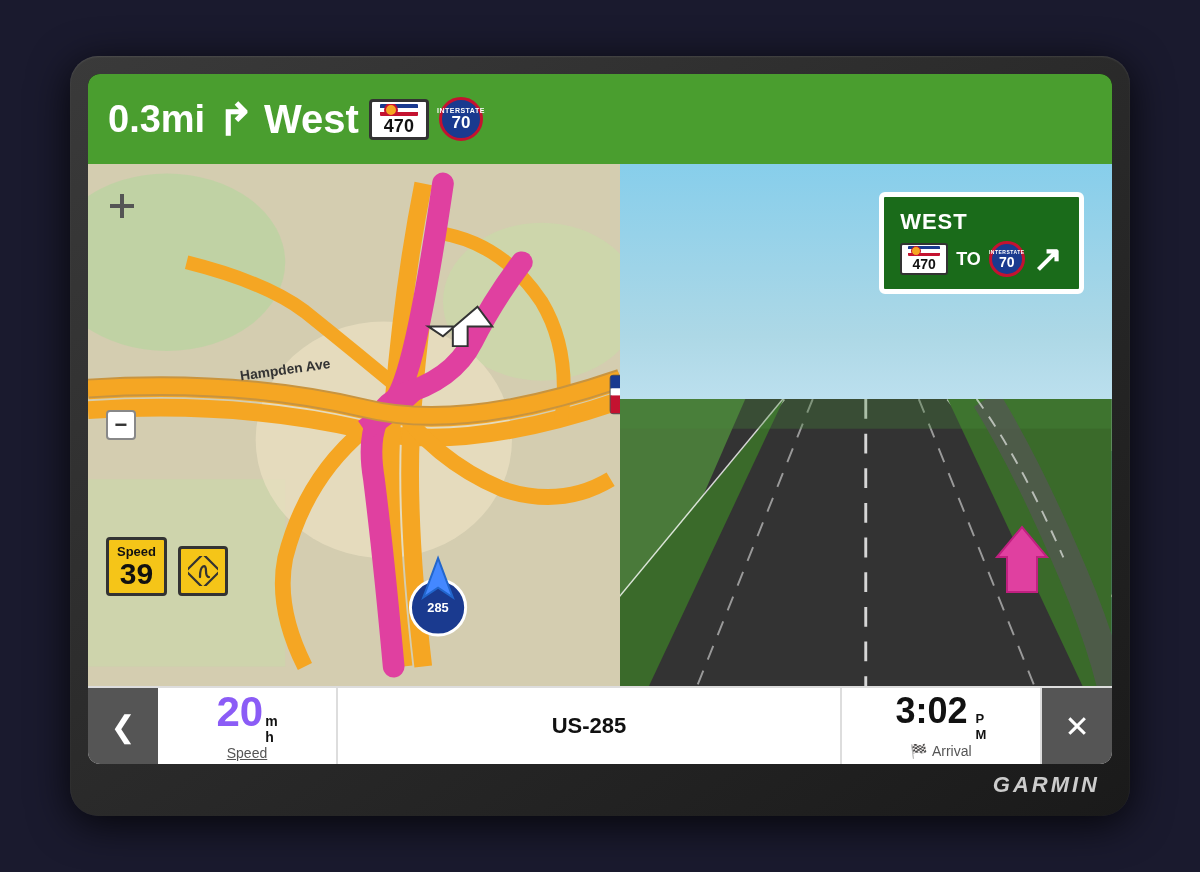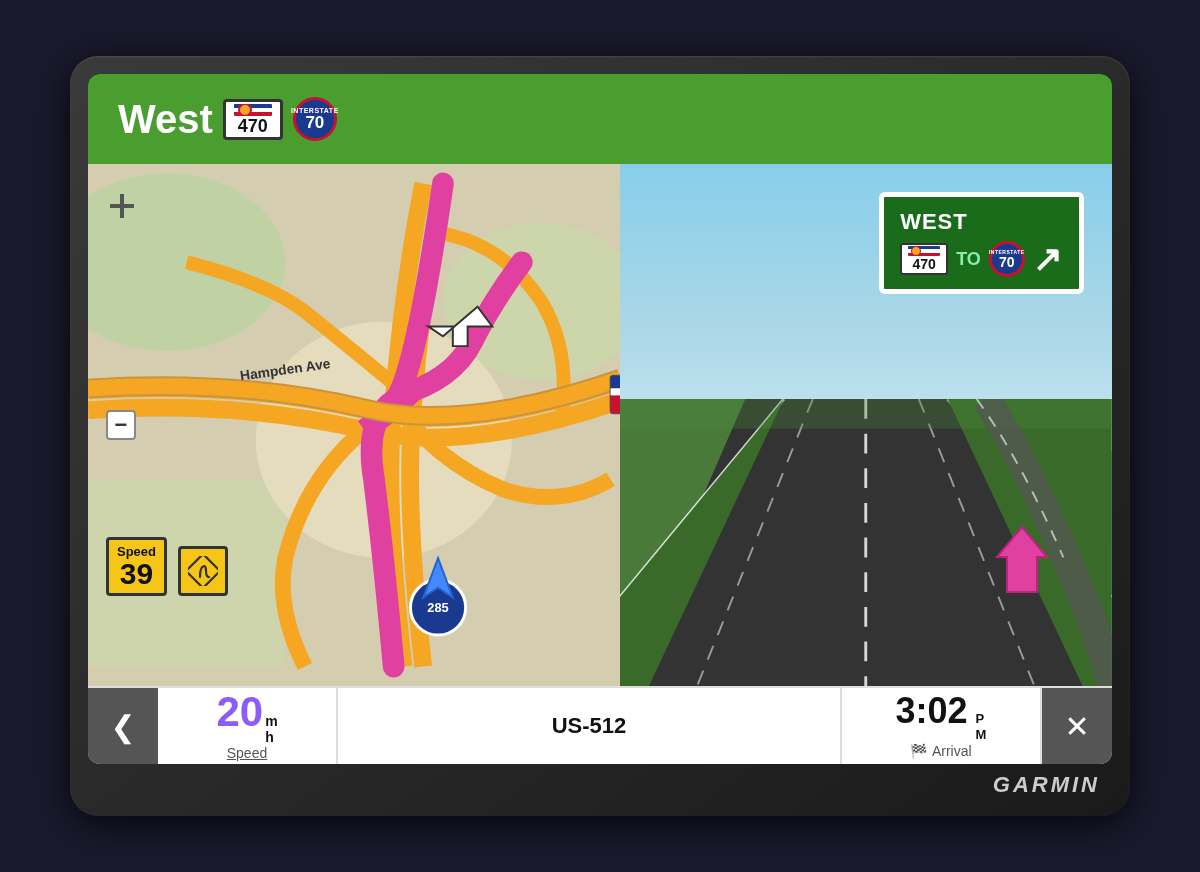--- a/index.html
+++ b/index.html
@@ -361,21 +361,21 @@
       border: 1.5px solid #c41230;
     }
 
     .sign-num {
       font-size: 14px;
       font-weight: bold;
       color: #111;
     }
 
     .sign-to-text {
-      color: #86efac;
+      color: #ffffff;
       font-size: 18px;
       font-weight: bold;
     }
 
     .sign-badge-i70 {
       width: 36px;
       height: 36px;
       background: #1a3a8f;
       border: 3px solid #c41230;
       border-radius: 50%;
@@ -567,20 +567,24 @@
     }
 
   </style>
 </head>
 <body>
 
 <div class="device-outer">
   <div class="device-screen">
 
     <div class="nav-bar">
+      <div class="distance-box">
+        <span class="distance-text">0.3mi</span>
+        <span class="turn-arrow">↱</span>
+      </div>
       <div class="direction-info">
         <span class="direction-word">West</span>
         <div class="route-badge-470">
           <div class="badge-co-flag"></div>
           <span class="badge-470-num">470</span>
         </div>
         <div class="route-badge-i70">
           <span class="i70-interstate-text">INTERSTATE</span>
           <span class="i70-num">70</span>
         </div>
@@ -727,21 +731,21 @@
           <span class="speed-num">20</span>
           <span class="speed-unit">
             <span>m</span>
             <span>h</span>
           </span>
         </div>
         <span class="speed-label">Speed</span>
       </div>
 
       <div class="road-name-box">
-        <span class="road-name-text">US-512</span>
+        <span class="road-name-text">US-285</span>
       </div>
 
       <div class="arrival-box">
         <div class="arrival-time-row">
           <span class="arrival-time">3:02</span>
           <span class="arrival-ampm">
             <span>P</span>
             <span>M</span>
           </span>
         </div>

